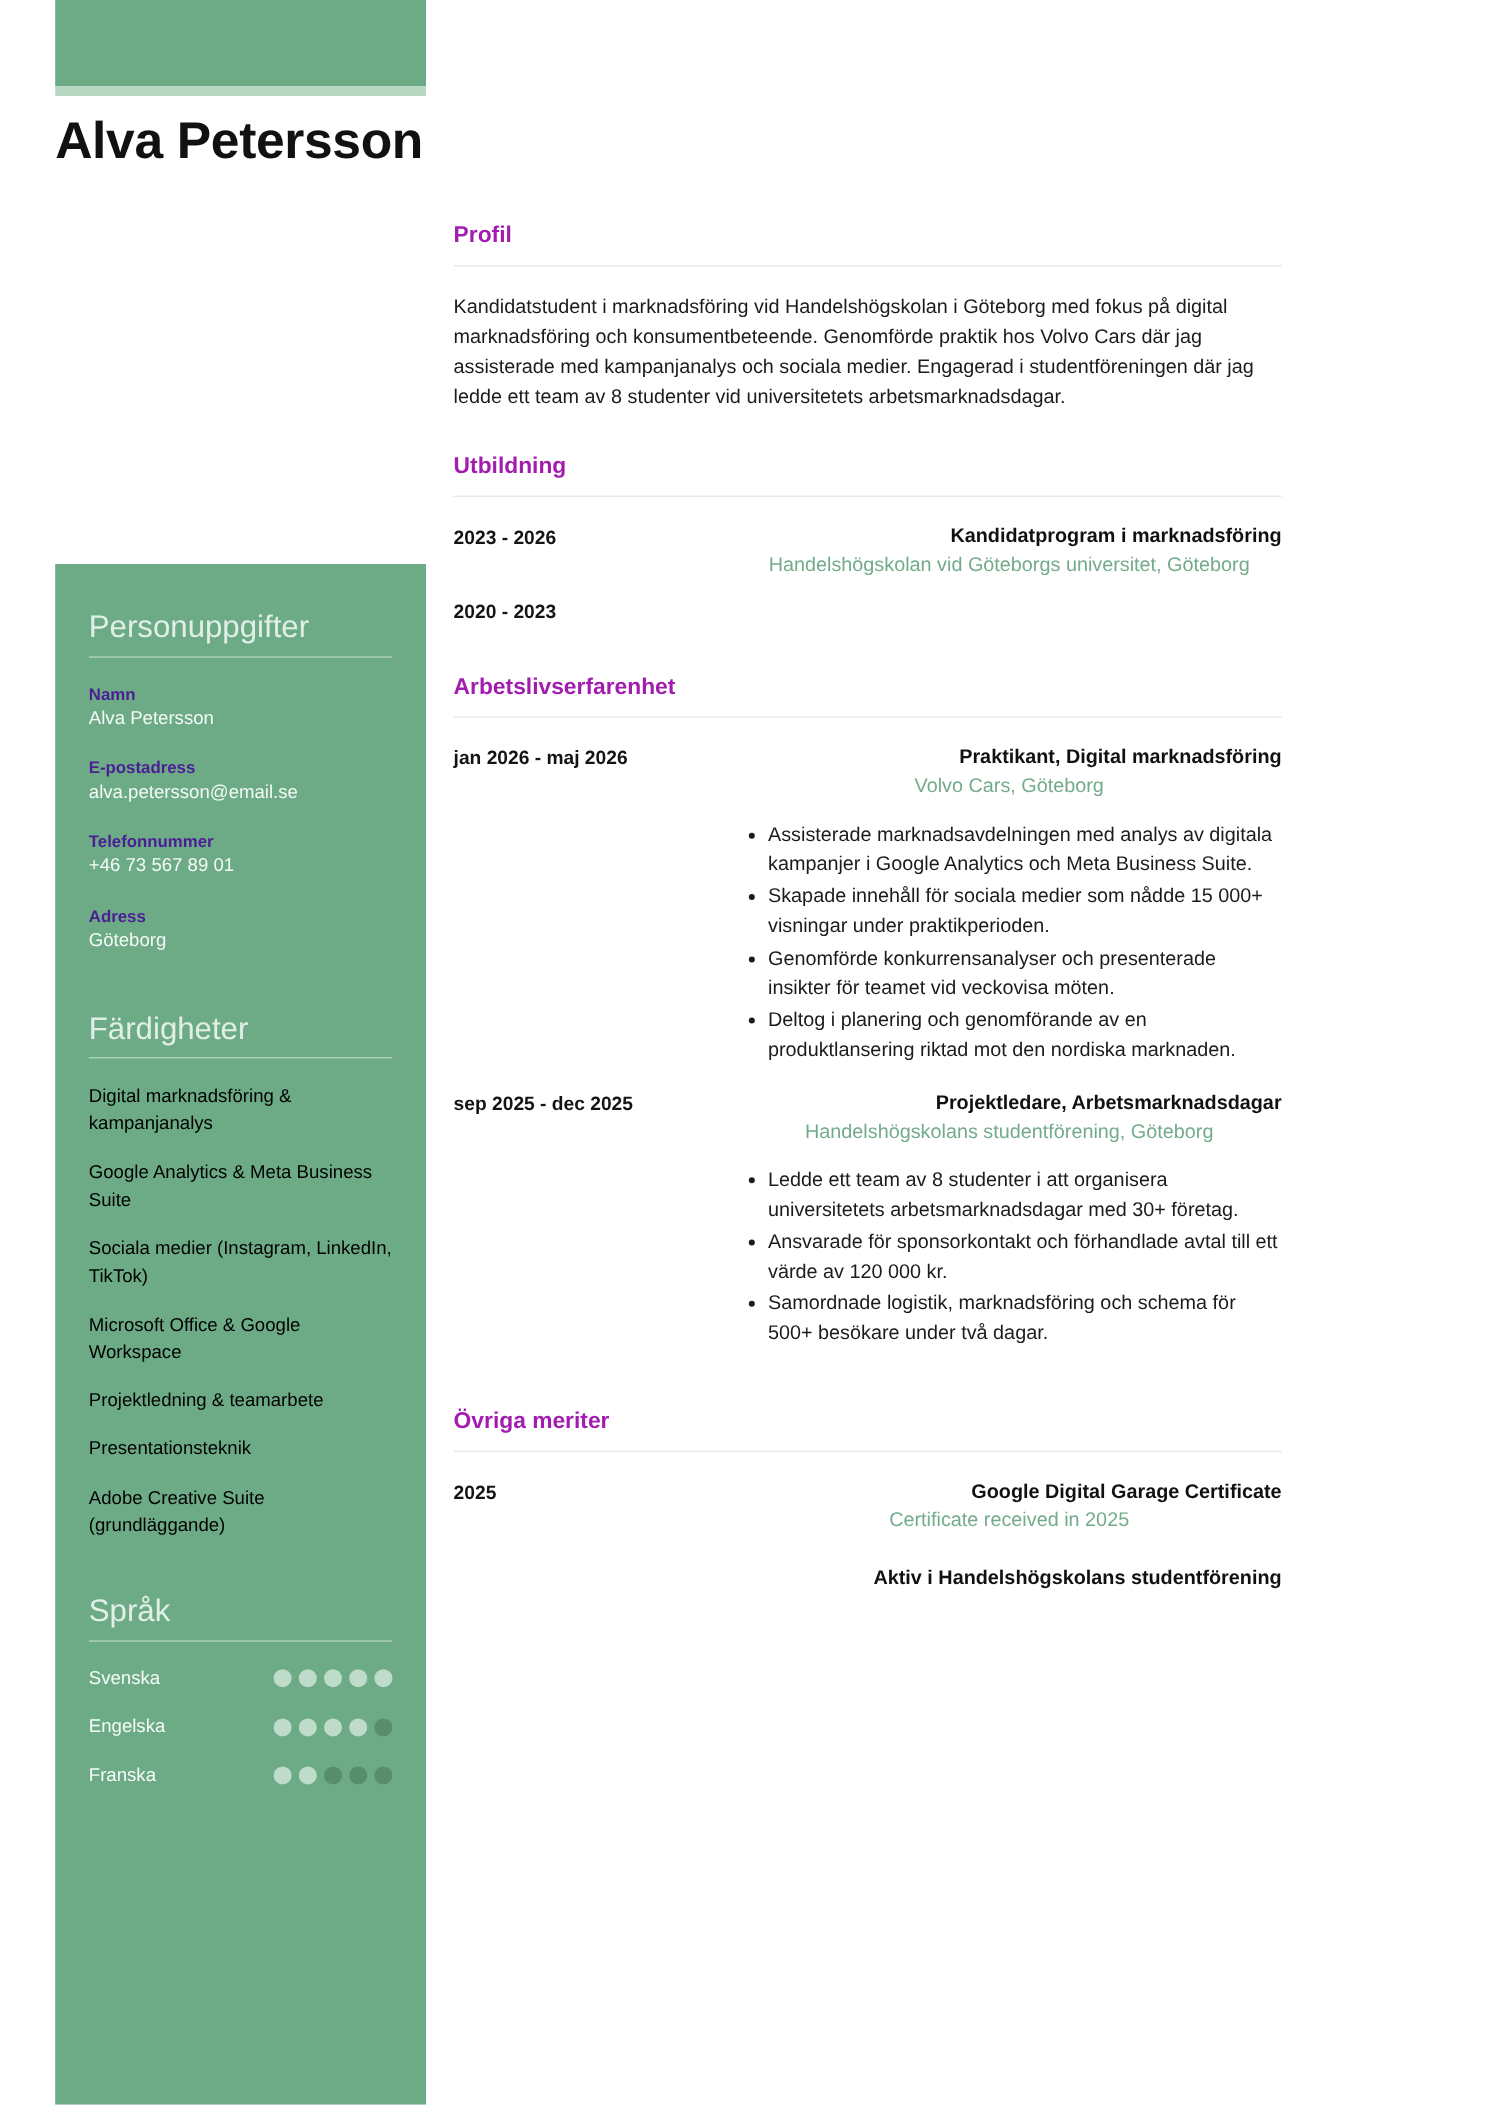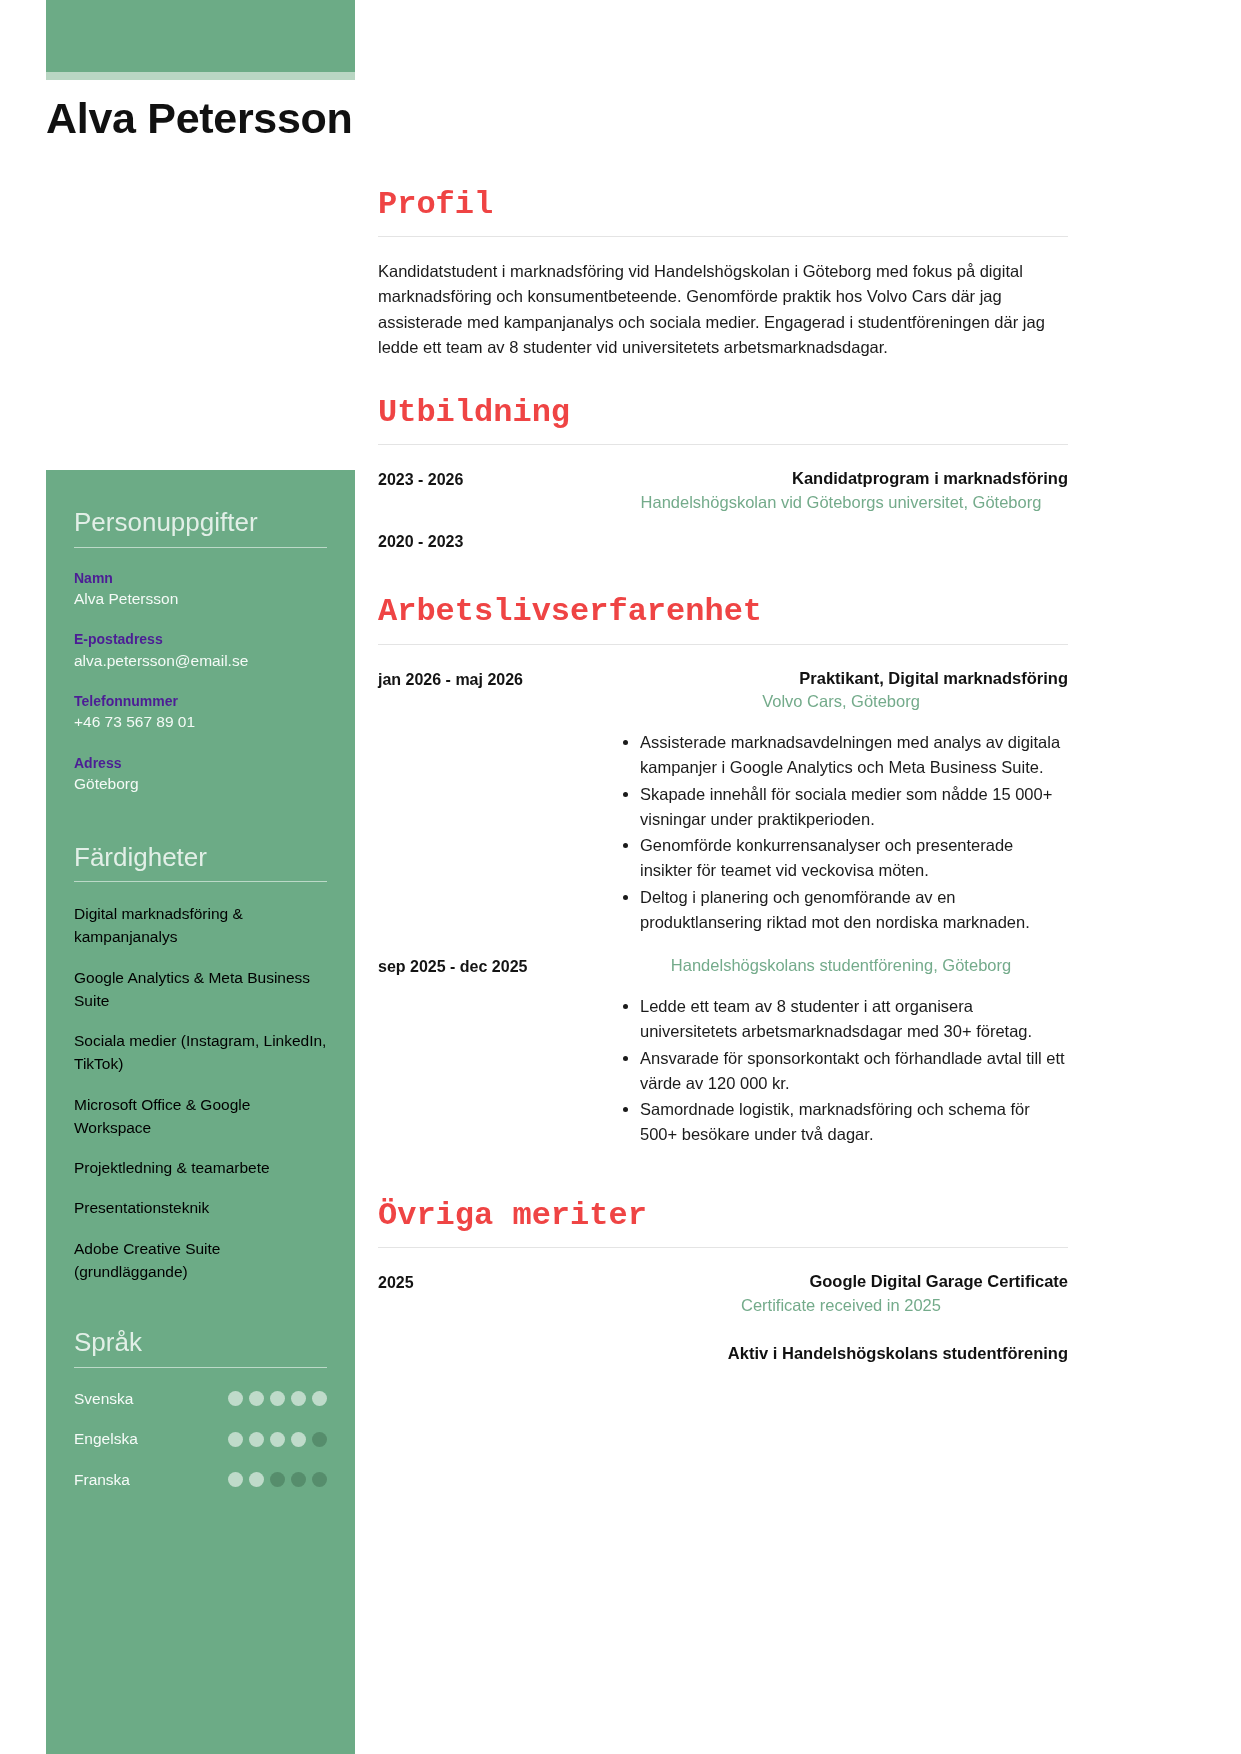--- a/index.html
+++ b/index.html
@@ -130,26 +130,25 @@
   .main {
     position: absolute;
     left: 378px;
     top: 186px;
     width: 690px;
   }
 
   .section { margin-bottom: 4px; }
 
   .section-title {
-    font-size: 32px;
-    font-weight: bold;
-    color: #ef4444;
+    font-size: 19px;
+    font-weight: bold;
+    color: #a21caf;
     line-height: 1.2;
     padding-bottom: 12px;
-    font-family: Liberation Mono, monospace;
   }
   .section-rule {
     height: 1px;
     background: #e4e4e4;
     margin-bottom: 22px;
   }
 
   .profile-text {
     font-size: 16.5px;
     color: #1b1b1b;
@@ -337,20 +336,21 @@
             <li>Skapade innehåll för sociala medier som nådde 15 000+ visningar under praktikperioden.</li>
             <li>Genomförde konkurrensanalyser och presenterade insikter för teamet vid veckovisa möten.</li>
             <li>Deltog i planering och genomförande av en produktlansering riktad mot den nordiska marknaden.</li>
           </ul>
         </div>
       </div>
 
       <div class="entry">
         <div class="entry-date">sep 2025 - dec 2025</div>
         <div class="entry-body">
+          <div class="entry-role">Projektledare, Arbetsmarknadsdagar</div>
           <div class="entry-org">Handelshögskolans studentförening, Göteborg</div>
           <ul class="bullets">
             <li>Ledde ett team av 8 studenter i att organisera universitetets arbetsmarknadsdagar med 30+ företag.</li>
             <li>Ansvarade för sponsorkontakt och förhandlade avtal till ett värde av 120 000 kr.</li>
             <li>Samordnade logistik, marknadsföring och schema för 500+ besökare under två dagar.</li>
           </ul>
         </div>
       </div>
     </section>
 

